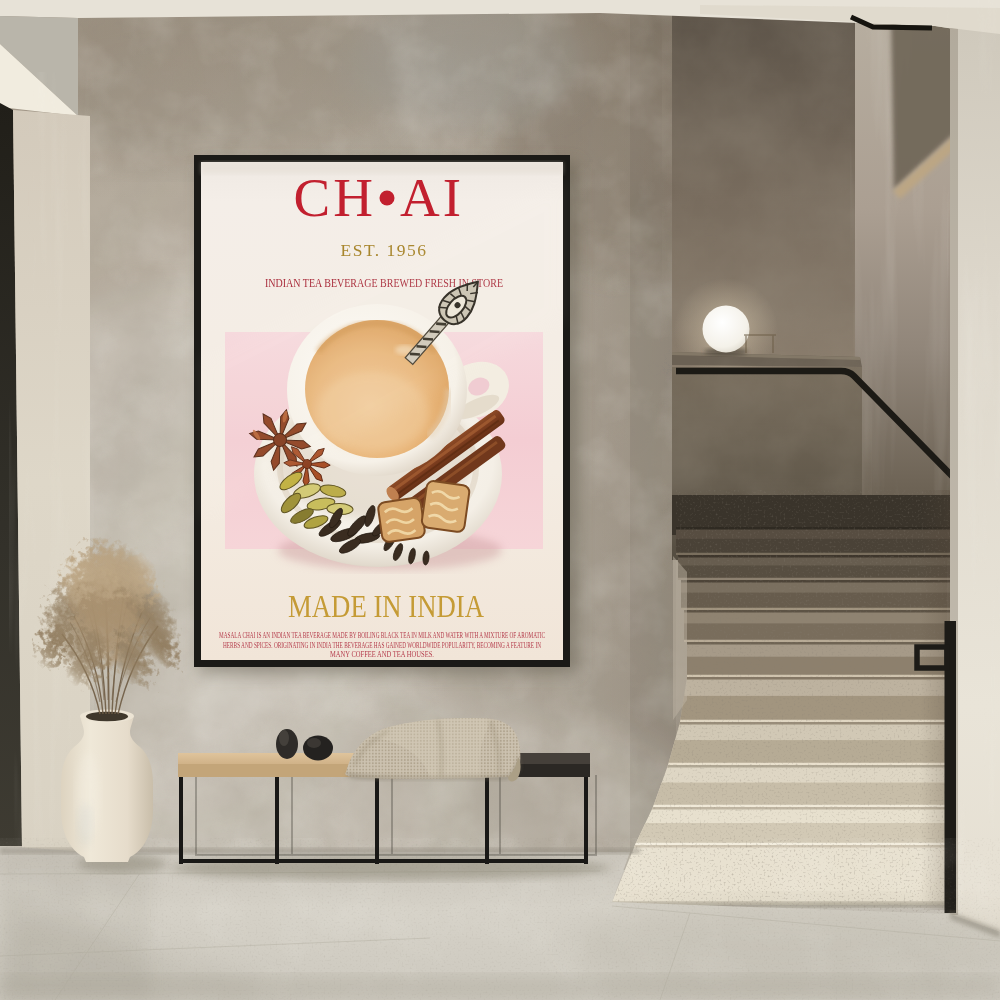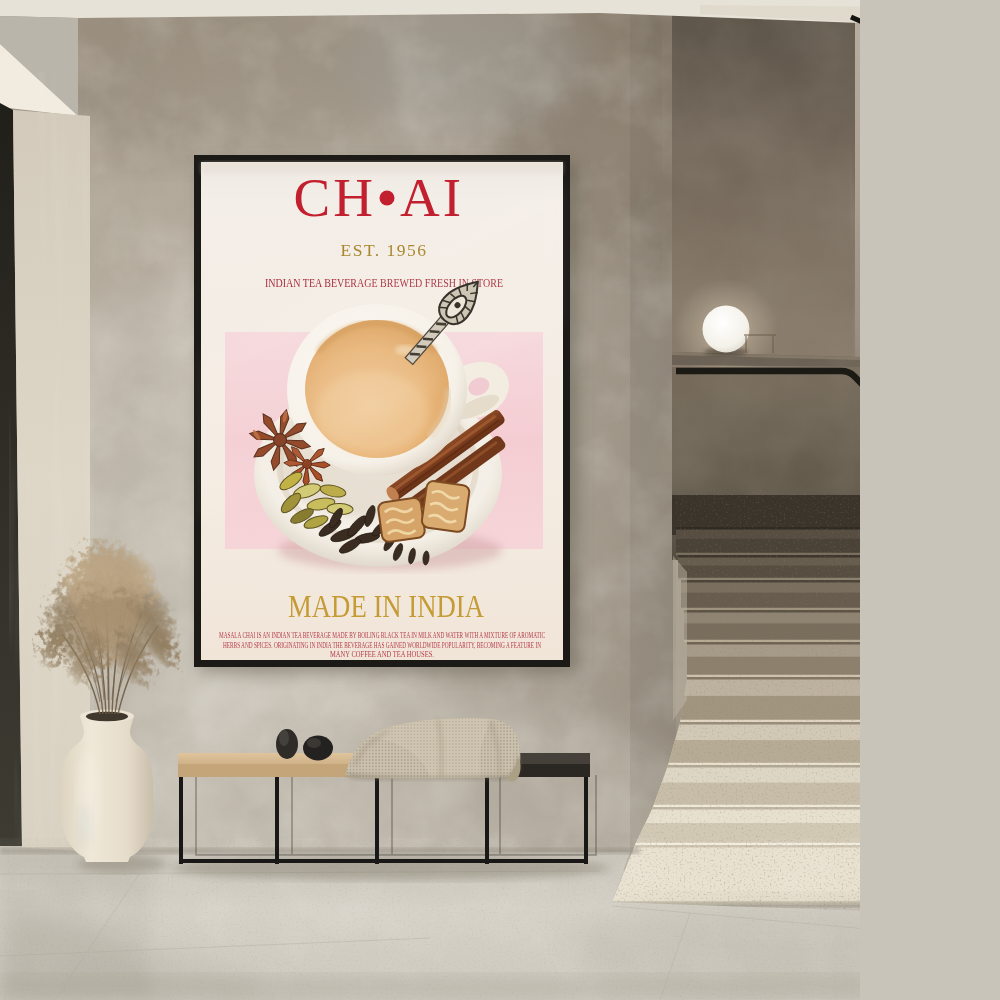--- a/index.html
+++ b/index.html
@@ -1,16 +1,16 @@
 <!DOCTYPE html>
 <html><head>
 <meta charset="utf-8">
 <style>
   html,body{margin:0;padding:0;background:#c9c4ba;}
-  #scene{position:relative;width:860px;height:1000px;overflow:hidden;font-family:"Liberation Serif",serif;}
+  #scene{position:relative;width:1000px;height:1000px;overflow:hidden;font-family:"Liberation Serif",serif;}
   svg{display:block;}
 </style>
 </head>
 <body>
 <div id="scene">
 <svg width="1000" height="1000" viewBox="0 0 1000 1000">
 <defs>
   <linearGradient id="wallMain" x1="0" y1="0" x2="1" y2="1">
     <stop offset="0" stop-color="#b0a698"></stop>
     <stop offset="0.45" stop-color="#c6c0b6"></stop>

